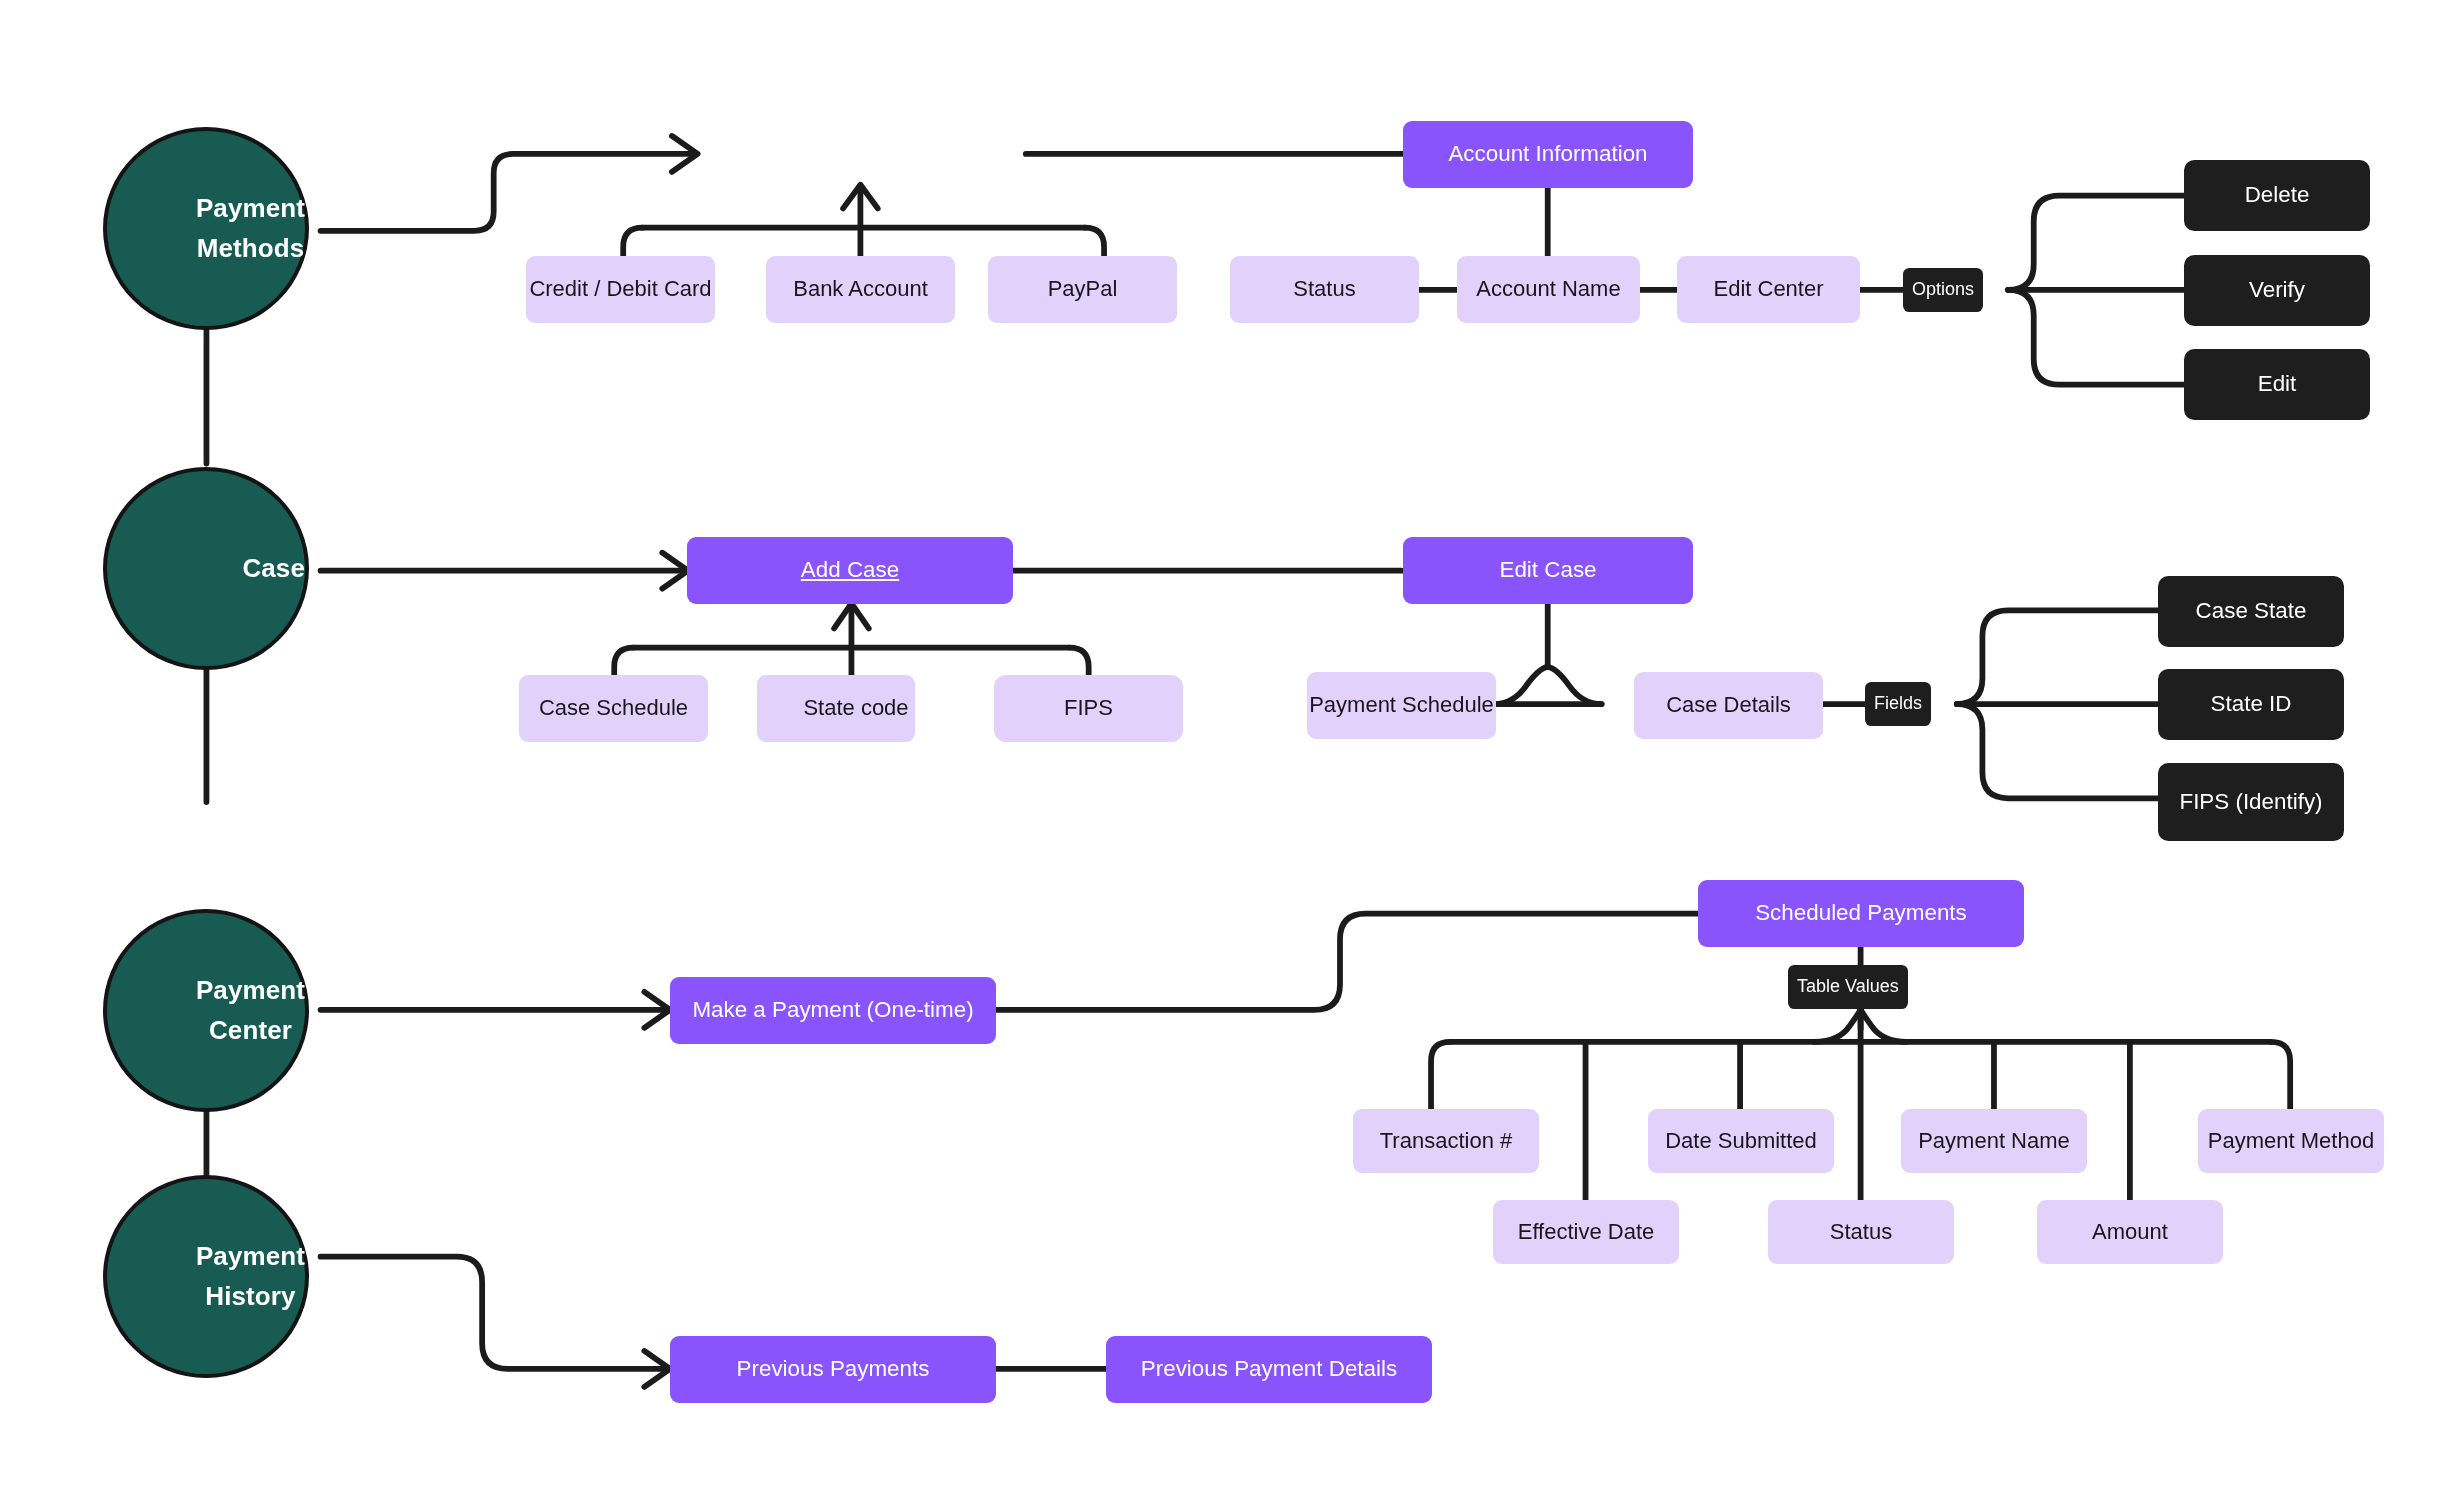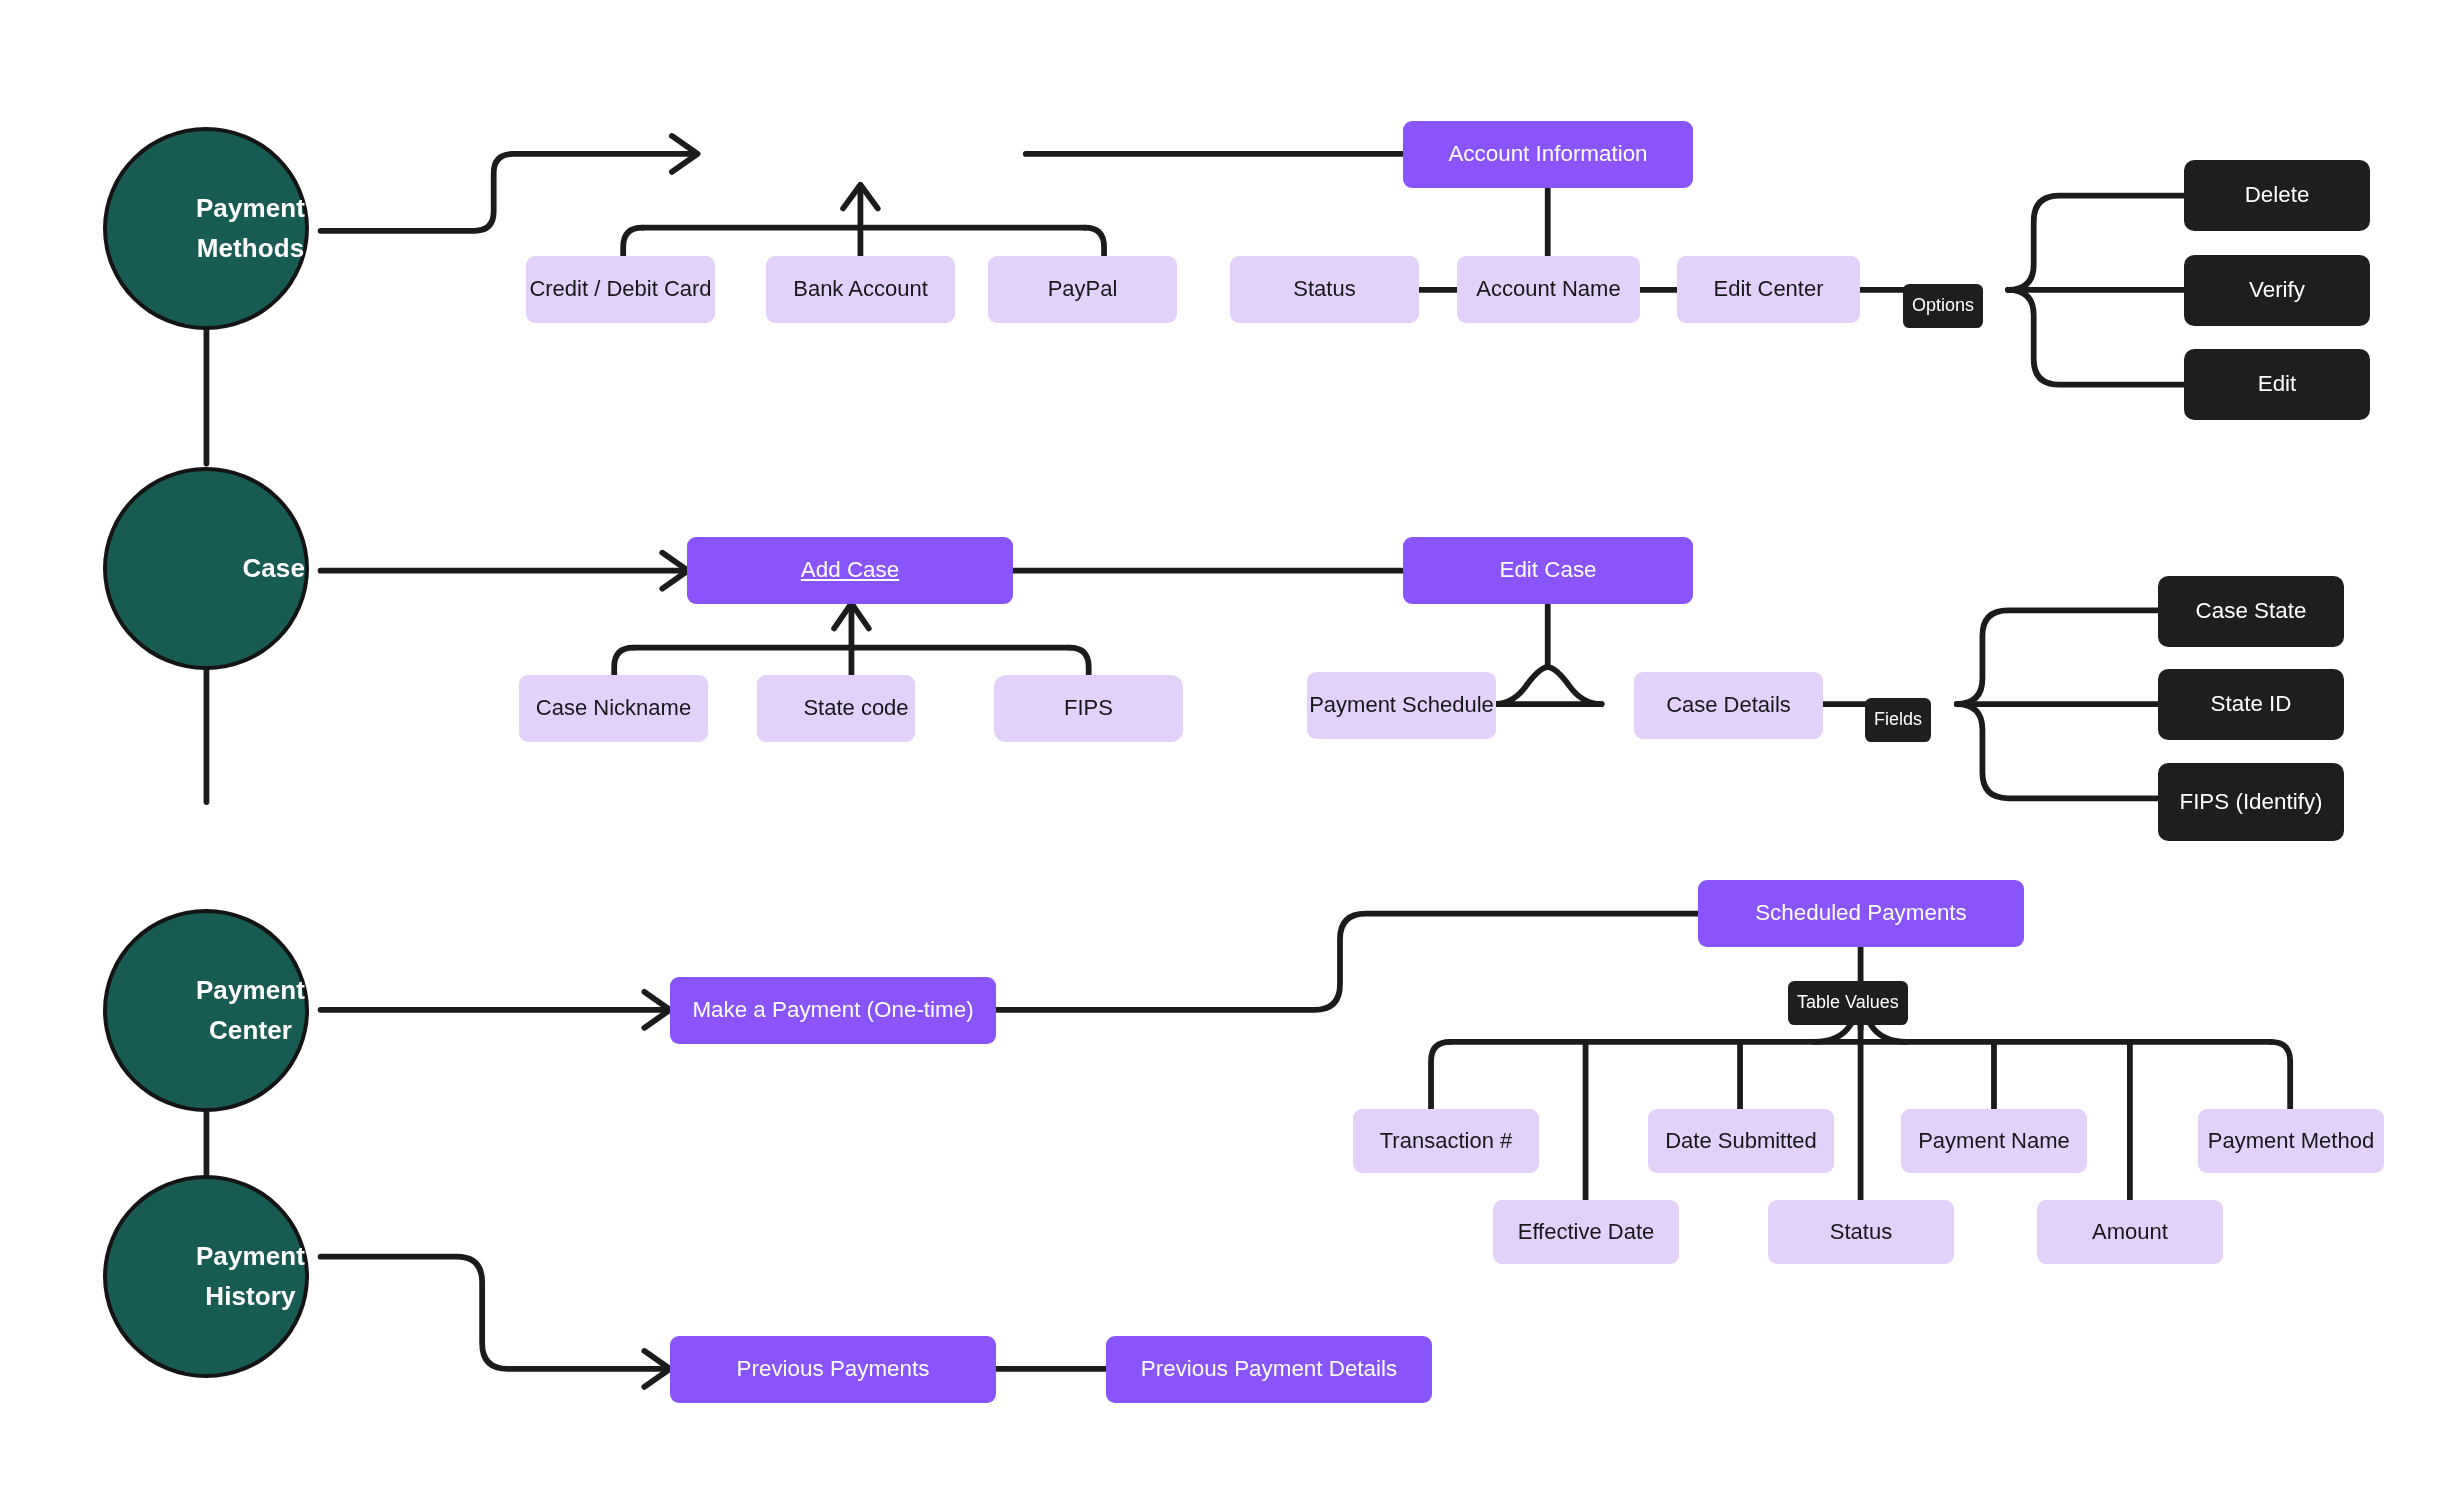--- a/index.html
+++ b/index.html
@@ -89,21 +89,20 @@
     font-size: 22.4px;
   }
   
   .node.badge {
     background: #1E1E1E;
     border-radius: 6.4px;
     color: #ffffff;
     font-size: 18px;
     padding: 0 9px;
     z-index: 5;
-    margin-top: 16px;
   }
 </style>
 </head>
 <body>
 
 <div id="diagram-root">
 
   <svg id="edge-layer" viewBox="0 0 3840 2341" xmlns="http://www.w3.org/2000/svg">
 
     <path class="edge-path" d="M 322 512 L 322 723"></path>
@@ -227,21 +226,21 @@
   <div class="node secondary" style="left:1677px; top:256px; width:183px; height:67px;">Edit Center</div>
 
   <div class="node badge" style="left:1903px; top:268px; width:auto; height:44px;">Options</div>
 
   <div class="node action" style="left:2184px; top:160px; width:186px; height:71px;">Delete</div>
   <div class="node action" style="left:2184px; top:255px; width:186px; height:71px;">Verify</div>
   <div class="node action" style="left:2184px; top:349px; width:186px; height:71px;">Edit</div>
 
   <div class="node primary" style="left:687px; top:537px; width:326px; height:67px;text-decoration:underline;">Add Case</div>
 
-  <div class="node secondary" style="left:519px; top:675px; width:189px; height:67px;">Case Nickname</div>
+  <div class="node secondary" style="left:519px; top:675px; width:189px; height:67px;">Case Schedule</div>
   <div class="node secondary" style="left:757px; top:675px; width:158px; height:67px;padding-left:40px;">State code</div>
   <div class="node secondary" style="left:994px; top:675px; width:189px; height:67px;border-radius:12px;">FIPS</div>
 
   <div class="node primary" style="left:1403px; top:537px; width:290px; height:67px;">Edit Case</div>
 
   <div class="node secondary" style="left:1307px; top:672px; width:189px; height:67px;">Payment Schedule</div>
   <div class="node secondary" style="left:1634px; top:672px; width:189px; height:67px;">Case Details</div>
 
   <div class="node badge" style="left:1865px; top:682px; width:auto; height:44px;">Fields</div>
 

